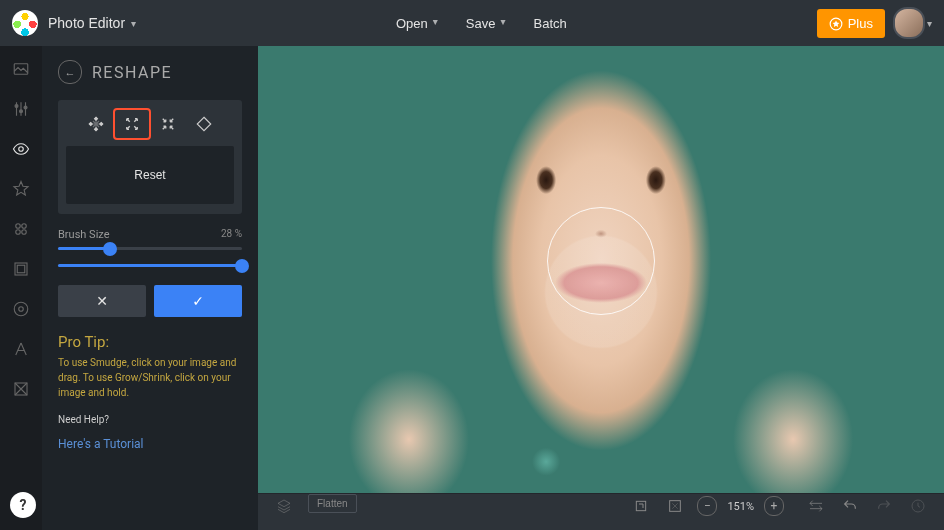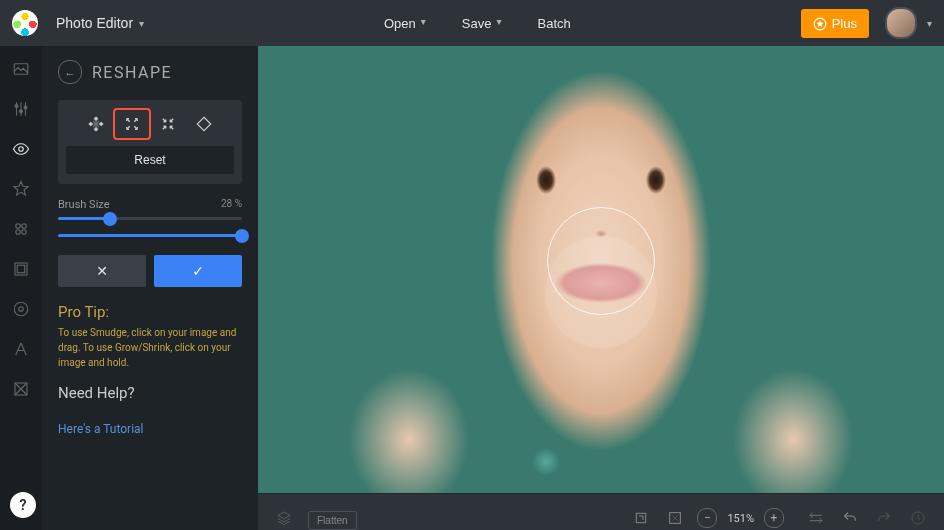--- a/index.html
+++ b/index.html
@@ -1,70 +1,70 @@
 <!DOCTYPE html>
 <html><head>
 <meta charset="utf-8">
 <style>
 html,body{margin:0;padding:0;width:944px;height:530px;background:#1a1d21;font-family:-apple-system,BlinkMacSystemFont,'Segoe UI',Roboto,sans-serif;color:#e4e4e4;overflow:hidden}
-.topbar{height:46px;background:#2d3339;display:flex;align-items:center;padding:0 12px;gap:8px}
+.topbar{height:46px;background:#2d3339;display:flex;align-items:center;padding:0 12px;gap:0}
 .logo{width:26px;height:26px;border-radius:13px;background:radial-gradient(circle at 50% 85%,#00c8e8 0%,#00c8e8 15%,transparent 15%),radial-gradient(circle at 20% 55%,#8aed4f 0%,#8aed4f 15%,transparent 15%),radial-gradient(circle at 50% 25%,#ffd000 0%,#ffd000 15%,transparent 15%),radial-gradient(circle at 80% 55%,#ff4040 0%,#ff4040 15%,transparent 15%),#fff}
 .brand-btn{background:transparent;border:none;color:#e4e4e4;font-size:14px;padding:6px 10px;display:flex;align-items:center;gap:6px;cursor:pointer}
 .chev{font-size:10px;opacity:.7}
 .spacer{flex:1}
 .top-btn{background:transparent;border:none;color:#e4e4e4;font-size:13px;padding:8px 14px;cursor:pointer;display:flex;align-items:flex-start;gap:5px}
 .plus-btn{background:#ff9500;color:#fff;border:none;padding:7px 12px;border-radius:3px;font-size:13px;display:flex;align-items:flex-end;gap:5px;cursor:pointer}
 .avatar{width:28px;height:28px;border-radius:14px;background:linear-gradient(135deg,#d4b5a0,#8a6e5a);margin-left:8px;cursor:pointer;border:2px solid #4a5058}
 .main{display:flex;height:484px}
 .rail{width:42px;background:#1a1d21;display:flex;flex-direction:column;align-items:center;padding-top:14px;gap:22px}
 .rail-ic{width:18px;height:18px;color:#666;cursor:pointer;display:flex;align-items:center;justify-content:center}
 .rail-ic.active{color:#e4e4e4}
 .panel{width:216px;background:#1e2328;padding:0;display:flex;flex-direction:column}
 .panel-hd{display:flex;align-items:center;gap:10px;padding:14px 16px 8px}
 .back-btn{width:22px;height:22px;border:1px solid #666;border-radius:11px;display:flex;align-items:center;justify-content:center;cursor:pointer;color:#aaa;font-size:11px}
 .panel-title{font-size:16px;letter-spacing:1.5px;color:#aaa}
 .tool-box{margin:8px 16px 0;background:#2d3339;border-radius:3px;padding:10px 8px}
 .tool-row{display:flex;gap:2px;justify-content:center;margin-bottom:8px}
 .tool-btn{width:34px;height:28px;display:flex;align-items:center;justify-content:center;cursor:pointer;color:#ccc;border-radius:2px}
 .tool-btn.sel{outline:2px solid #ff5030}
-.reset-btn{width:100%;background:#1e2328;border:none;color:#e4e4e4;padding:7px;border-radius:2px;cursor:pointer;font-size:12px}
+.reset-btn{width:100%;background:#1e2328;border:none;color:#e4e4e4;padding:22px;border-radius:2px;cursor:pointer;font-size:12px}
 .slider-sec{padding:14px 16px 0}
 .sl-row{margin-bottom:14px}
 .sl-hd{display:flex;justify-content:space-between;font-size:11px;color:#999;margin-bottom:6px}
 .sl-val{color:#888;font-size:10px}
 .sl-track{height:3px;background:#3a4048;border-radius:2px;position:relative}
 .sl-fill{height:100%;background:#3b82f6;border-radius:2px;position:absolute}
 .sl-thumb{width:14px;height:14px;background:#3b82f6;border-radius:7px;position:absolute;top:-5.5px;transform:translateX(-7px);cursor:pointer}
 .btn-row{display:flex;gap:8px;padding:4px 16px 0}
 .cancel-btn{flex:1;background:#3a4048;border:none;color:#e4e4e4;padding:8px;border-radius:2px;cursor:pointer;font-size:14px}
 .apply-btn{flex:1;background:#3b82f6;border:none;color:#fff;padding:8px;border-radius:2px;cursor:pointer;font-size:14px}
 .tip{padding:16px 16px 0}
 .tip-t{font-size:15px;color:#c4a740;margin-bottom:4px}
 .tip-b{font-size:10px;color:#c4a740;line-height:1.5}
 .help{padding:14px 16px}
-.help-t{font-size:15px;color:#ccc;margin-bottom:16px}
+.help-t{font-size:10px;color:#ccc;margin-bottom:8px}
 .help-l{font-size:12px;color:#5a8fd6;cursor:pointer}
 .canvas{flex:1;position:relative;background:#2d3339;display:flex;flex-direction:column}
 .img-area{flex:1;position:relative;overflow:hidden}
 .portrait{position:absolute;inset:0;background:
  radial-gradient(circle at 50% 55%,rgba(255,255,255,.12) 55px,transparent 57px),
  radial-gradient(ellipse 46px 20px at 50% 53%,#e8a8a4 0%,#d8908c 80%,transparent 100%),
  radial-gradient(ellipse 10px 14px at 42% 30%,#2a1810 0%,#4a3020 60%,transparent 100%),
  radial-gradient(ellipse 10px 14px at 58% 30%,#2a1810 0%,#4a3020 60%,transparent 100%),
  radial-gradient(ellipse 6px 4px at 50% 42%,rgba(160,110,90,.6) 0%,transparent 100%),
  radial-gradient(ellipse 110px 190px at 50% 48%,#f0d4c0 0%,#e8c4a8 55%,#d8b090 80%,transparent 100%),
  radial-gradient(ellipse 60px 70px at 22% 88%,#e8c8b0 0%,transparent 100%),
  radial-gradient(ellipse 60px 70px at 78% 88%,#e8c8b0 0%,transparent 100%),
  radial-gradient(circle 14px at 42% 93%,#5aa89a 0%,#3a7a6e 100%),
  radial-gradient(circle 14px at 58% 93%,#5aa89a 0%,#3a7a6e 100%),
  radial-gradient(ellipse 180px 240px at 14% 46%,#3a2818 0%,#2a1a0e 40%,#4a3220 70%,transparent 100%),
  radial-gradient(ellipse 180px 240px at 86% 46%,#3a2818 0%,#2a1a0e 40%,#4a3220 70%,transparent 100%),
  linear-gradient(180deg,#d8d8d8 0%,#c8c8c8 100%)}
 .brush-circ{position:absolute;width:106px;height:106px;border:1.5px solid rgba(255,255,255,.85);border-radius:50%;left:50%;top:48%;transform:translate(-50%,-50%);pointer-events:none}
-.btm{height:36px;background:#2d3339;border-top:1px solid #23272c;display:flex;align-items:flex-end;padding:0 14px;gap:12px;font-size:11px;color:#888}
+.btm{height:36px;background:#2d3339;border-top:1px solid #23272c;display:flex;align-items:flex-start;padding:0 14px;gap:12px;font-size:11px;color:#888}
 .btm-btn{background:transparent;border:none;color:#888;cursor:pointer;padding:4px;display:flex;align-items:center;justify-content:center}
 .flatten{border:1px solid #4a5058;border-radius:2px;padding:3px 8px;font-size:10px;color:#888}
 .zoom-grp{display:flex;align-items:center;gap:10px;margin-left:auto}
 .zc{width:18px;height:18px;border:1px solid #666;border-radius:9px;display:flex;align-items:center;justify-content:center;cursor:pointer;font-size:12px;color:#aaa}
 .help-fab{position:fixed;bottom:12px;left:10px;width:26px;height:26px;background:#fff;color:#333;border-radius:13px;display:flex;align-items:center;justify-content:center;font-weight:bold;cursor:pointer;font-size:14px}
 svg{display:block}
 </style>
 </head>
 <body>
 

